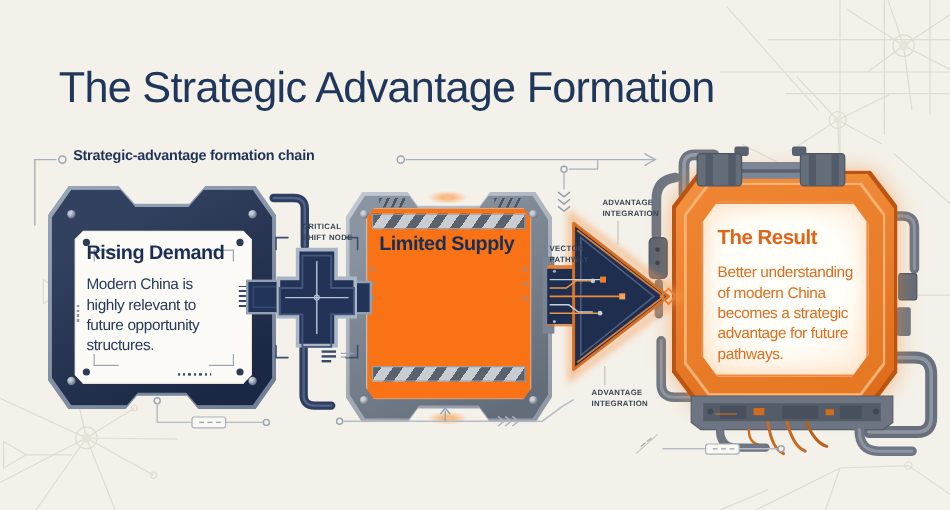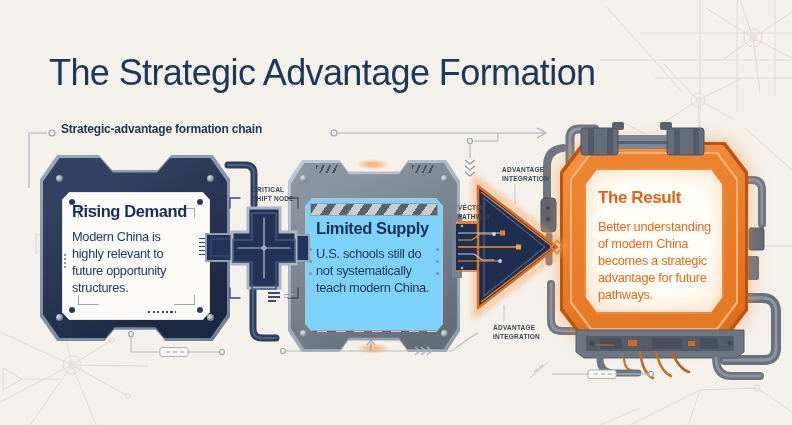--- a/index.html
+++ b/index.html
@@ -49,22 +49,22 @@
   .p-demand .bevel{position:absolute;inset:0;background:linear-gradient(150deg,#9aa7b8,#6f7e94);}
   .p-demand .frame{position:absolute;inset:3px;background:linear-gradient(150deg,#32415f 20%,#1b2844 85%);}
   .p-demand .card{position:absolute;left:22px;top:37px;width:148px;height:128px;
                   background:#fcfbf7;box-shadow:inset 0 0 0 1px #e6e4db;}
   .bracket{position:absolute;width:20px;height:9px;border:0 solid #9aa5b4;}
 
   
   .p-supply{left:288px;top:160px;width:172px;height:192px;}
   .p-supply .bevel{position:absolute;inset:0;background:linear-gradient(150deg,#c3c9d2,#8d96a3);}
   .p-supply .frame{position:absolute;inset:3px;background:linear-gradient(150deg,#8b94a1 15%,#636c79 90%);}
-  .p-supply .card{position:absolute;left:17px;top:38px;width:138px;height:134px;
-                  background:#7dd3fc;box-shadow:inset 0 0 0 1px #bcc1c8;}
+  .p-supply .card{position:absolute;left:17px;top:13px;width:138px;height:160px;
+                  background:#f97316;box-shadow:inset 0 0 0 1px #bcc1c8;}
   .hazard{position:absolute;left:5px;width:128px;height:13px;
           background:repeating-linear-gradient(125deg,#5a626e 0 7px,#c9ccd1 7px 15px);
           box-shadow:inset 0 0 0 1px #9aa0aa;}
   .hatch{position:absolute;width:22px;height:8px;
          background:repeating-linear-gradient(115deg,#4d5560 0 2px,transparent 2px 6px);}
   .dotcol{position:absolute;display:flex;flex-direction:column;gap:9px;}
   .dotcol i{width:3px;height:3px;border-radius:50%;background:#8b929e;}
 
   .glowdot{position:absolute;width:34px;height:11px;
            background:radial-gradient(closest-side,rgba(250,160,80,.95),rgba(250,160,80,0));}
@@ -203,23 +203,20 @@
           <i></i>
           <i></i>
           <i></i>
         </div>
       <div class="dotcol" style="left:131px;top:50px">
           <i></i>
           <i></i>
           <i></i>
         </div>
       <div class="panel-title" style="left:11px;top:21px">Limited Supply</div>
-      <div class="panel-body" style="left:11px;top:47px;width:126px;color:#28344f">U.S. schools still do
-not systematically
-teach modern China.</div>
     </div>
   </div>
   <div class="abs glowdot" style="left:356px;top:159px">
       <i></i>
     </div>
   <div class="abs glowdot" style="left:356px;top:343px">
       <i></i>
     </div>
 
   <svg class="layer" width="792" height="425">

